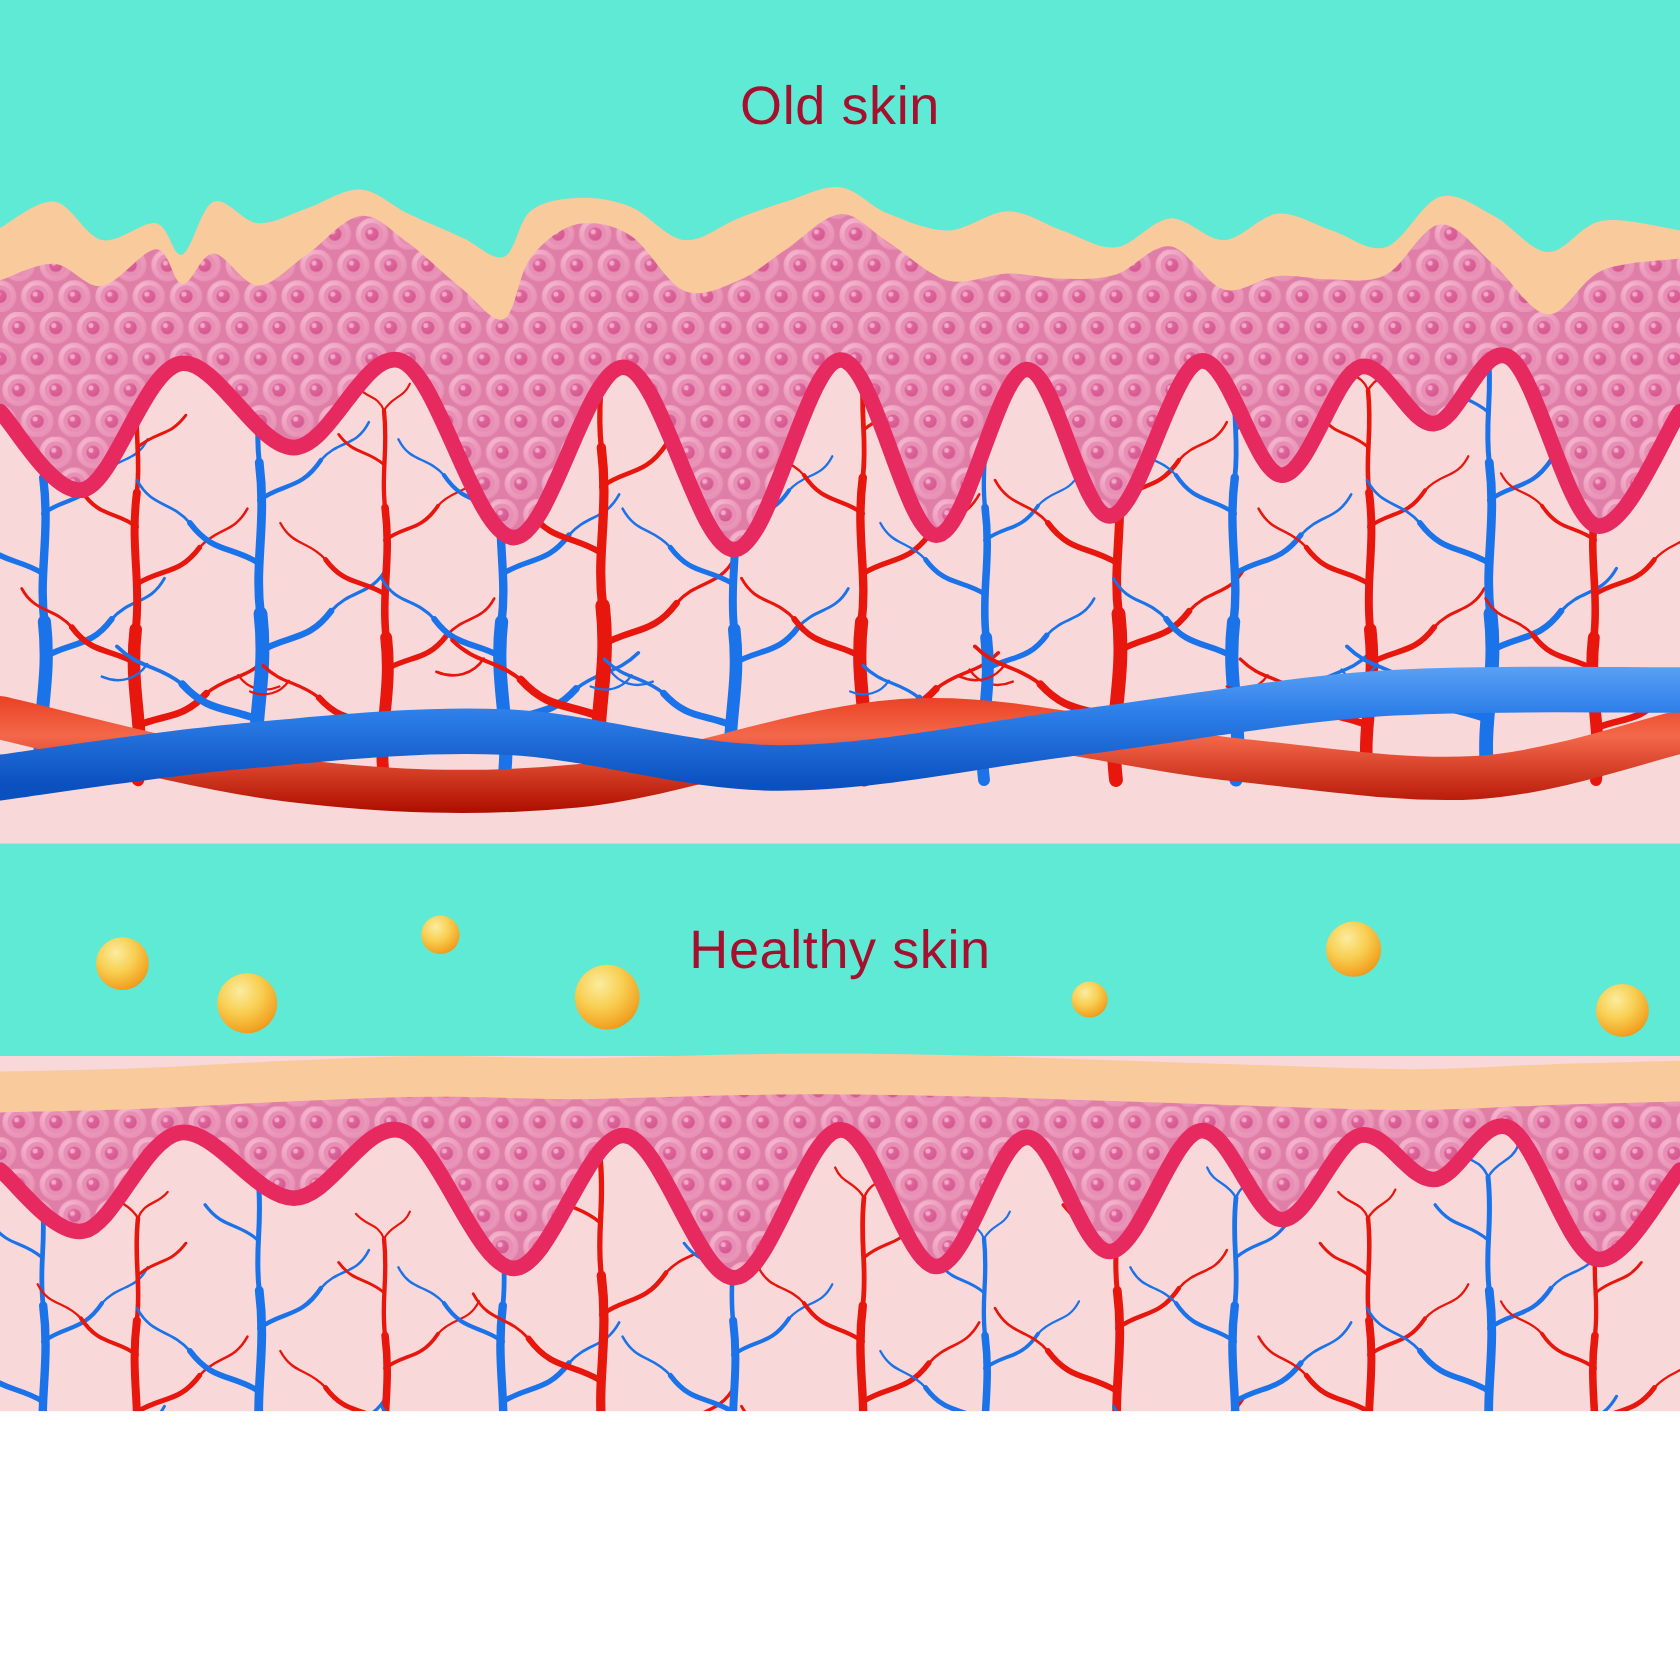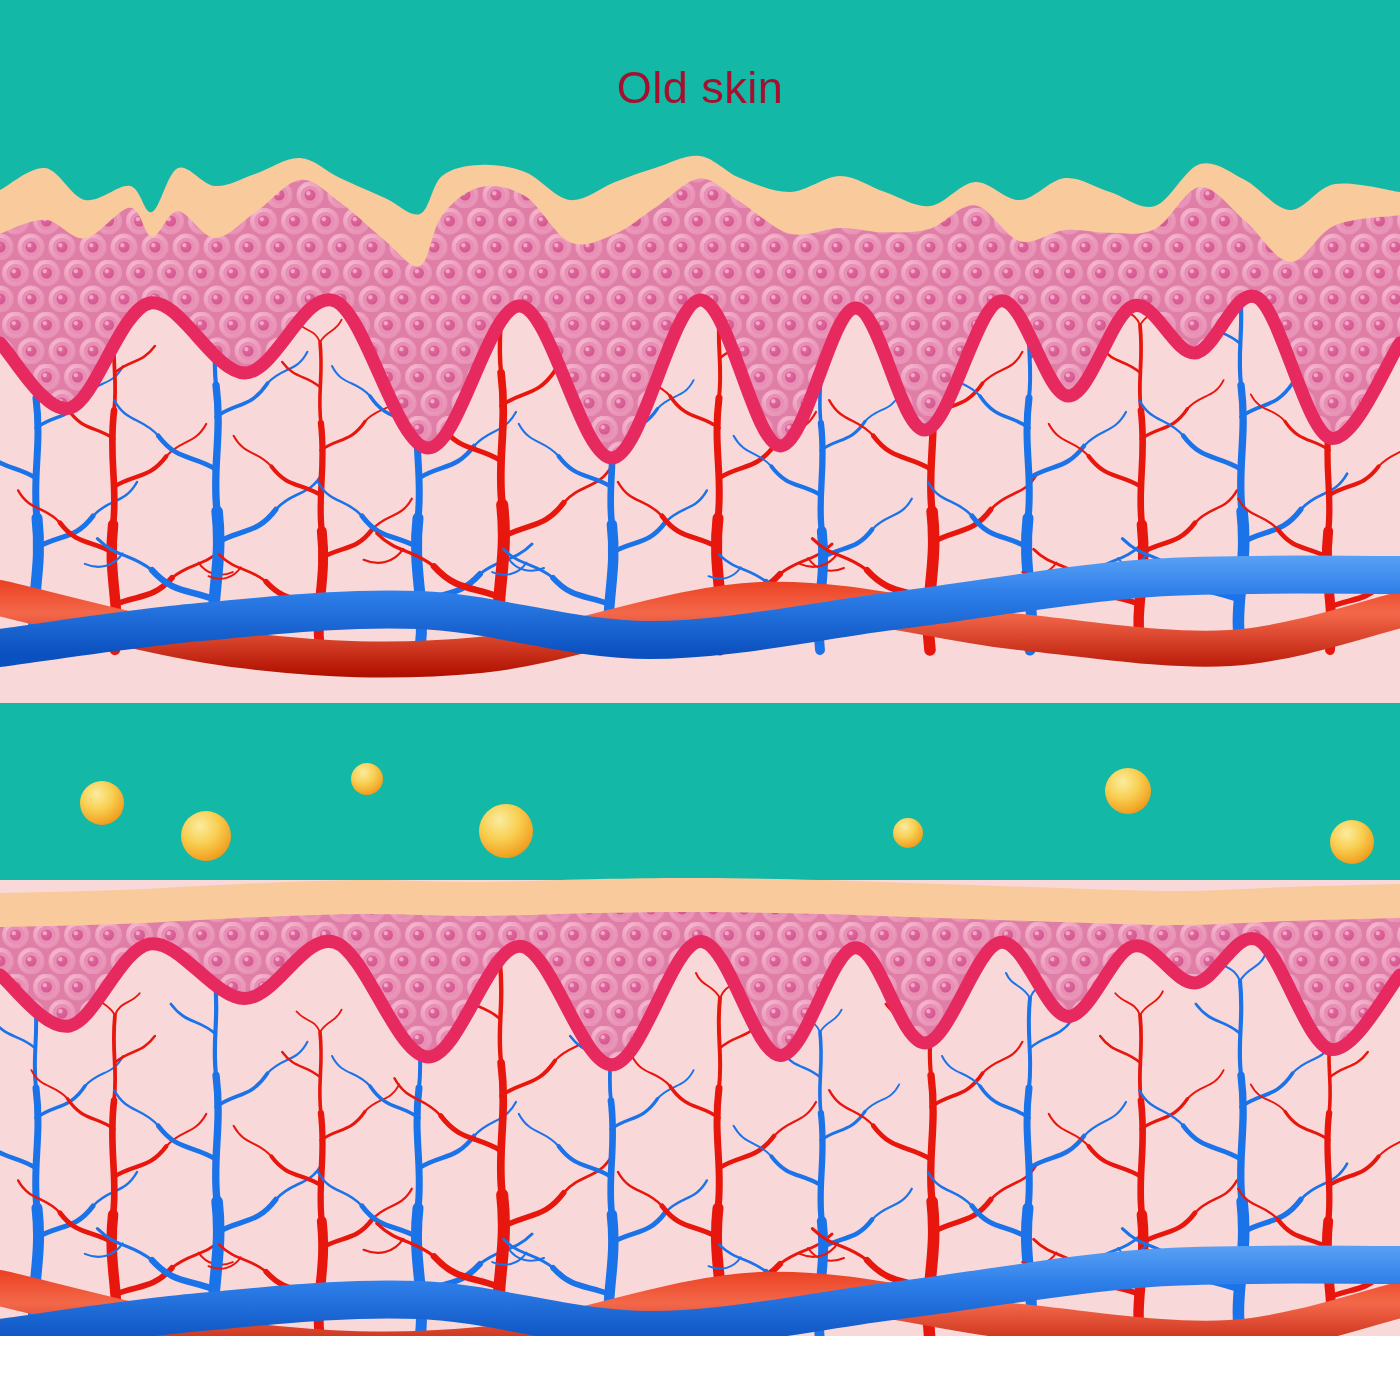--- a/index.html
+++ b/index.html
@@ -1,16 +1,16 @@
 <!DOCTYPE html>
 <html><head>
 <meta charset="utf-8">
 <style>
   html,body{margin:0;padding:0;background:#ffffff;}
-  .stage{position:relative;width:1400px;height:1336px;overflow:hidden;background:#14b8a6;
+  .stage{position:relative;width:1400px;height:1176px;overflow:hidden;background:#5eead4;
          font-family:"Liberation Sans", sans-serif;}
   .skin-label{position:absolute;left:0;width:1400px;text-align:center;
               font-size:45px;font-weight:500;letter-spacing:.5px;}
   #oldLabel{top:62px;}
   #healthyLabel{top:766px;}
   .panel,.dropsvg{position:absolute;left:0;display:block;}
   #oldPanel{top:0;}
   #dropLayer{top:735px;}
   #healthyPanel{top:870px;}
 </style>
@@ -320,20 +320,21 @@
   <svg class="dropsvg" id="dropLayer" width="1400" height="150" viewBox="0 0 1400 150">
       <circle cx="102" cy="68" r="22" fill="url(#dropGrad)"></circle>
       <circle cx="206" cy="101" r="25" fill="url(#dropGrad)"></circle>
       <circle cx="367" cy="44" r="16" fill="url(#dropGrad)"></circle>
       <circle cx="506" cy="96" r="27" fill="url(#dropGrad)"></circle>
       <circle cx="908" cy="98" r="15" fill="url(#dropGrad)"></circle>
       <circle cx="1128" cy="56" r="23" fill="url(#dropGrad)"></circle>
       <circle cx="1352" cy="107" r="22" fill="url(#dropGrad)"></circle>
     </svg>
 
+  <div class="skin-label" id="healthyLabel" style="color: rgb(165, 16, 47);">Healthy skin</div>
 
   <svg class="panel" id="healthyPanel" width="1400" height="530" viewBox="0 0 1400 530">
       <rect x="0" y="10" width="1400" height="520" fill="#f9d8da"></rect>
       <g>
         <g transform="translate(35 470) scale(1 1)">
           <path d="M0 0C-6 -50 8 -78 2 -132" fill="none" stroke="#1b73e9" stroke-width="11" stroke-linecap="round"></path>
           <path d="M2 -132C-3 -172 7 -204 1 -252" fill="none" stroke="#1b73e9" stroke-width="7" stroke-linecap="round"></path>
           <path d="M1 -252C-3 -286 4 -304 0 -342" fill="none" stroke="#1b73e9" stroke-width="4" stroke-linecap="round"></path>
           <path d="M0 -48C-26 -58 -40 -54 -60 -76" fill="none" stroke="#1b73e9" stroke-width="6" stroke-linecap="round"></path>
           <path d="M-60 -76C-80 -92 -94 -88 -112 -106" fill="none" stroke="#1b73e9" stroke-width="3" stroke-linecap="round"></path>

